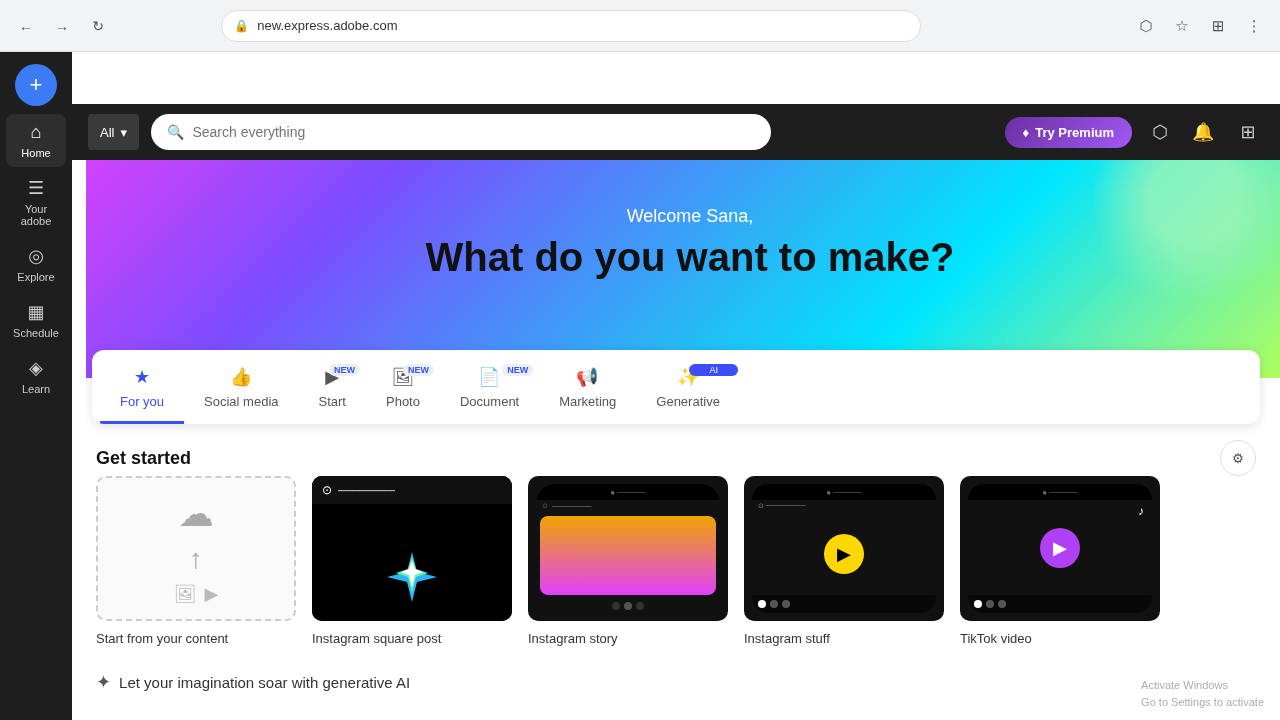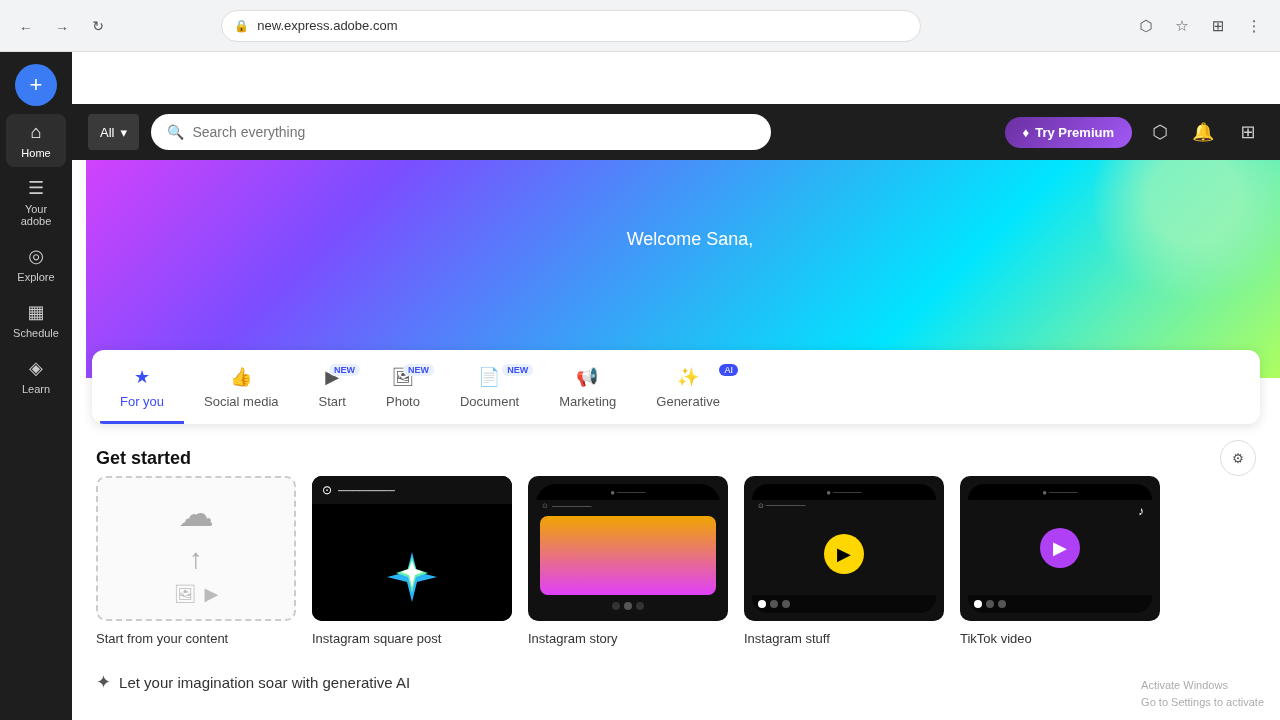--- a/index.html
+++ b/index.html
@@ -273,21 +273,21 @@
       border-radius: 8px;
       font-weight: 700;
       position: absolute;
       top: 14px;
       right: 6px;
     }
     .tab-ai-badge {
       background: #3b4ef8;
       color: #fff;
       font-size: 9px;
-      padding: 1px 5px;
+      padding: 1px 20px;
       border-radius: 8px;
       font-weight: 400;
       position: absolute;
       top: 14px;
       right: 2px;
     }
 
     
     .content-section {
       padding: 0 24px 24px;
@@ -462,20 +462,21 @@
         <button class="top-bar-icon-btn">🔔</button>
         <button class="top-bar-icon-btn">⊞</button>
       </div>
     </div>
 
     <div style="padding-top:56px;">
 
       <div class="hero-banner">
         <div class="hero-blob-right"></div>
         <div class="hero-welcome">Welcome Sana,</div>
+        <div class="hero-title">What do you want to make?</div>
       </div>
 
       <div class="tabs-container">
         <div class="tab-item active">
           <span class="tab-icon" style="color:#3b4ef8;">★</span>
           <span class="tab-label">For you</span>
         </div>
         <div class="tab-item">
           <span class="tab-icon">👍</span>
           <span class="tab-label">Social media</span>

